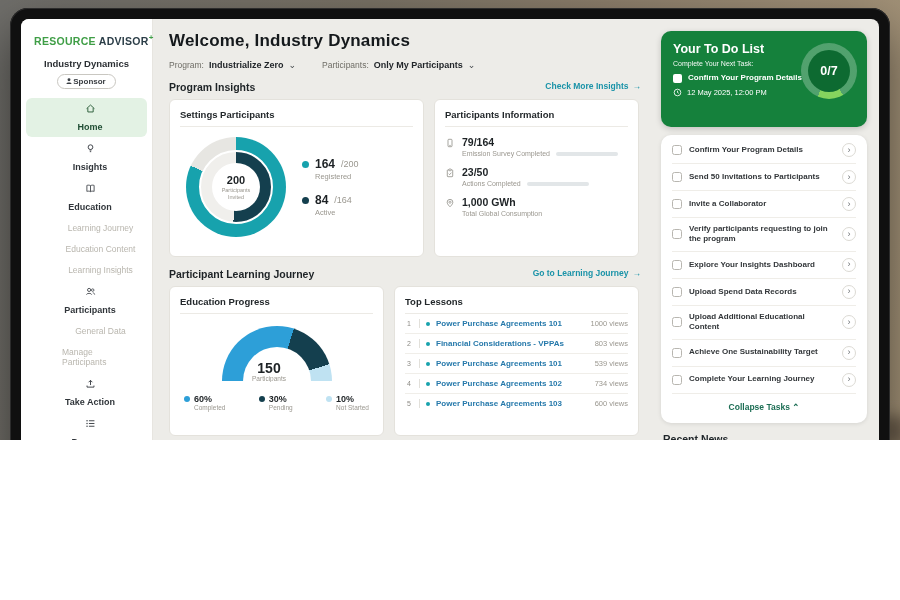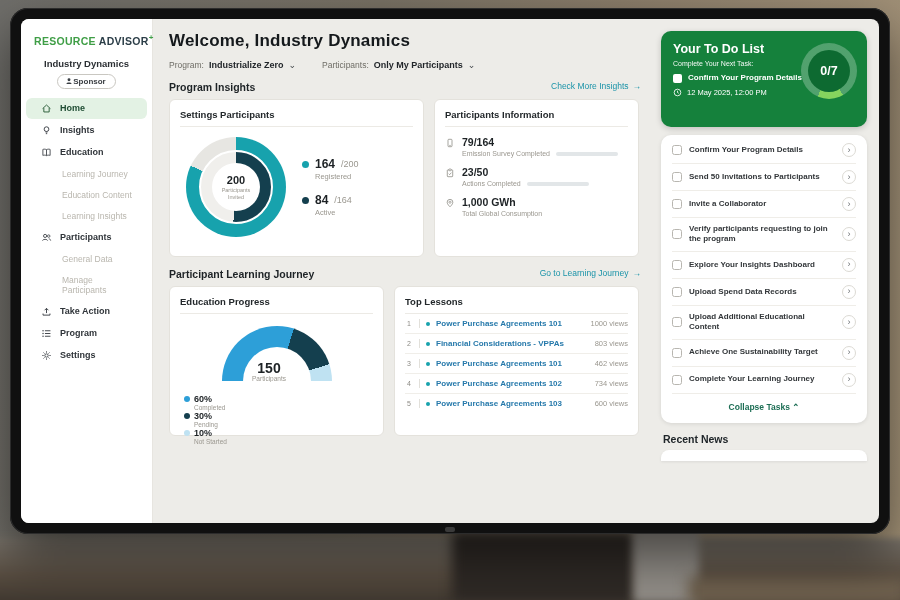--- a/index.html
+++ b/index.html
@@ -1,17 +1,17 @@
 <!DOCTYPE html>
 <html><head>
 <meta charset="utf-8">
 <style>
   * { margin:0; padding:0; box-sizing:border-box; }
   html,body { width:900px; height:600px; overflow:hidden; font-family:"Liberation Sans", sans-serif; }
-  .scene { position:relative; width:900px; height:600px; background:#6e6b66; overflow:hidden; }
+  .scene { position:relative; width:900px; height:440px; background:#6e6b66; overflow:hidden; }
 
   
   .bg-grad { position:absolute; inset:0; background:linear-gradient(100deg,#6f6e6a 0%,#787164 38%,#8b7d6a 62%,#9c8c75 82%,#a59478 100%); }
   .bg-bottom { position:absolute; left:-10px; right:-10px; top:538px; height:70px; background:linear-gradient(180deg,#7b756c 0%,#574c40 55%,#3a332c 100%); filter:blur(3px); }
   .bg-dark-block { position:absolute; left:452px; top:532px; width:184px; height:70px; background:#2e2925; filter:blur(6px); }
   .bg-column { position:absolute; left:633px; top:528px; width:66px; height:75px; background:#908c86; filter:blur(5px); }
   .bg-corner { position:absolute; right:-8px; bottom:-6px; width:220px; height:30px; background:#6d5f4d; filter:blur(7px); }
 
   
   .monitor { position:absolute; left:10px; top:8px; width:880px; height:526px; background:#101010; border-radius:18px;
@@ -20,36 +20,36 @@
   .screen { width:858px; height:504px; border-radius:8px; overflow:hidden; display:flex; background:#edece8; }
 
   
   .sidebar { width:132px; flex:0 0 132px; background:#fff; border-right:1px solid #e7e5e0; padding-top:12px; }
   .logo { padding:2px 0 8px 13px; font-size:10.5px; font-weight:800; letter-spacing:.3px; white-space:nowrap; }
   .logo .res { color:#3f9e46; } .logo .adv { color:#2c3e48; }
   .logo .plus { color:#3f9e46; font-size:8px; vertical-align:super; }
   .org { text-align:center; font-size:9.5px; font-weight:700; color:#2b2f33; margin-top:3px; }
   .badge { margin:5px auto 9px; width:fit-content; border:1px solid #c9c7c1; border-radius:10px; padding:2px 9px 2px 7px;
            display:flex; gap:0; align-items:center; font-size:8px; font-weight:700; color:#3a3e42; background:#fff; }
-  .nav-item { display:flex; align-items:center; gap:8px; padding:5px 8px 5px 15px; font-size:9px; font-weight:700; color:#30353a; margin:1px 5px; border-radius:6px; }
+  .nav-item { display:flex; align-items:center; gap:8px; padding:5px 8px 5px 15px; font-size:9px; font-weight:700; color:#30353a; margin:1px 5px; border-radius:6px;flex-direction:column; }
   .nav-item.sub { padding-left:36px; color:#b9b6ae; font-weight:400; font-size:8.5px; }
   .nav-item.active { background:#e3f2e4; color:#1f4d33; }
   .nav-item svg { flex:0 0 auto; }
 
   
   .main { flex:1 1 auto; min-width:0; padding:12px 12px 0 16px; }
   .welcome { font-size:17px; font-weight:800; color:#15191c; letter-spacing:.2px; }
   .filters { display:flex; gap:26px; margin-top:9px; align-items:center; }
   .filter { display:flex; gap:5px; align-items:center; }
   .f-label { font-size:8.5px; color:#6f6d66; }
   .f-value { font-size:9px; font-weight:700; color:#22262a; }
   .f-chev { font-size:9px; color:#44484c; }
   .section-head { display:flex; justify-content:space-between; align-items:flex-start; margin:11px 0 6px; }
   .section-title { font-size:10.5px; font-weight:800; color:#1e2326; }
-  .section-link { font-size:8.5px; font-weight:400; color:#1a93a8; display:flex; gap:4px; align-items:center; }
+  .section-link { font-size:8.5px; font-weight:700; color:#1a93a8; display:flex; gap:4px; align-items:center; }
   .cards { display:flex; gap:10px; }
   .card { background:#fff; border:1px solid #e4e2dc; border-radius:6px; padding:9px 10px; }
   .card-title { font-size:9.5px; font-weight:700; color:#23282b; padding-bottom:6px; border-bottom:1px solid #eceae5; }
 
   
   .card-invited { width:255px; height:158px; }
   .invited-body { display:flex; align-items:center; gap:16px; margin-top:10px; padding-left:6px; }
   .donut { position:relative; width:100px; height:100px; }
   .donut-outer { position:absolute; inset:0; border-radius:50%; }
   .donut-inner { position:absolute; inset:13px; border-radius:50%; border:2px solid #fff; }
@@ -74,21 +74,21 @@
   .bar-fill { height:4px; border-radius:2px; background:#2d9fd8; width:0; }
 
   
   .card-edu { width:215px; height:150px; }
   .gauge-wrap { width:110px; height:56px; margin:12px auto 0; position:relative; overflow:hidden; }
   .gauge-arc { position:absolute; left:0; top:0; width:110px; height:110px; border-radius:50%; }
   .gauge-hole { position:absolute; left:21px; top:21px; width:68px; height:68px; border-radius:50%; background:#fff; }
   .gauge-center { position:absolute; left:0; right:15px; bottom:0; text-align:center; }
   .gauge-center .v { font-size:14px; font-weight:800; color:#1d2225; line-height:1; }
   .gauge-center .l { font-size:6.5px; color:#9a978f; }
-  .gauge-legend { display:flex; justify-content:space-between; margin-top:12px; padding:0 4px;flex-direction:column; }
+  .gauge-legend { display:flex; justify-content:space-between; margin-top:12px; padding:0 4px; }
   .gl-item .top { display:flex; align-items:center; gap:4px; }
   .gl-dot { width:6px; height:6px; border-radius:50%; }
   .gl-val { font-size:9px; font-weight:800; color:#1d2225; }
   .gl-lab { font-size:6.5px; color:#9a978f; margin-left:10px; }
 
   
   .card-lessons { width:245px; height:150px; }
   .lesson { display:flex; align-items:center; gap:6px; padding:5px 0; border-bottom:1px solid #f0eee9; }
   .lesson:last-child { border-bottom:none; }
   .rank { font-size:7px; color:#8d8b85; width:8px; text-align:center; }
@@ -375,21 +375,21 @@
                 <span class="rank-div"></span>
                 <span class="lesson-dot"></span>
               <span class="lesson-title">Financial Considerations - VPPAs</span>
               <span class="views">803 views</span>
             </div>
             <div class="lesson">
               <span class="rank">3</span>
                 <span class="rank-div"></span>
                 <span class="lesson-dot"></span>
               <span class="lesson-title">Power Purchase Agreements 101</span>
-              <span class="views">462 views</span>
+              <span class="views">539 views</span>
             </div>
             <div class="lesson">
               <span class="rank">4</span>
                 <span class="rank-div"></span>
                 <span class="lesson-dot"></span>
               <span class="lesson-title">Power Purchase Agreements 102</span>
               <span class="views">734 views</span>
             </div>
             <div class="lesson">
               <span class="rank">5</span>

